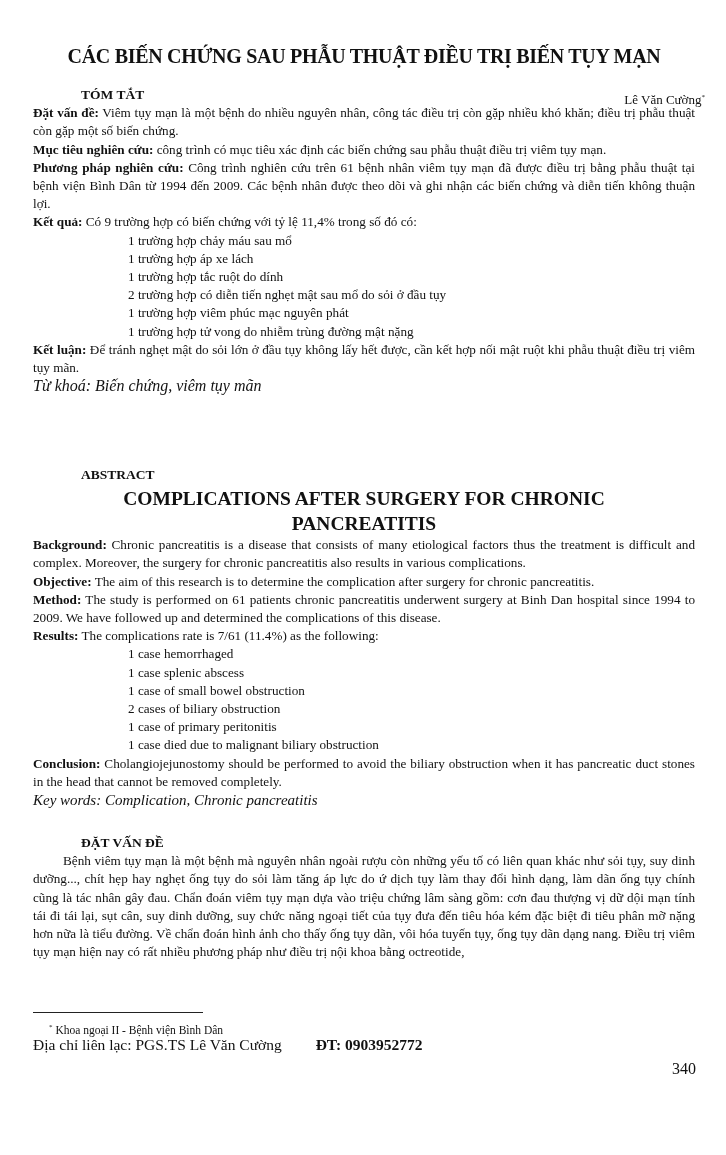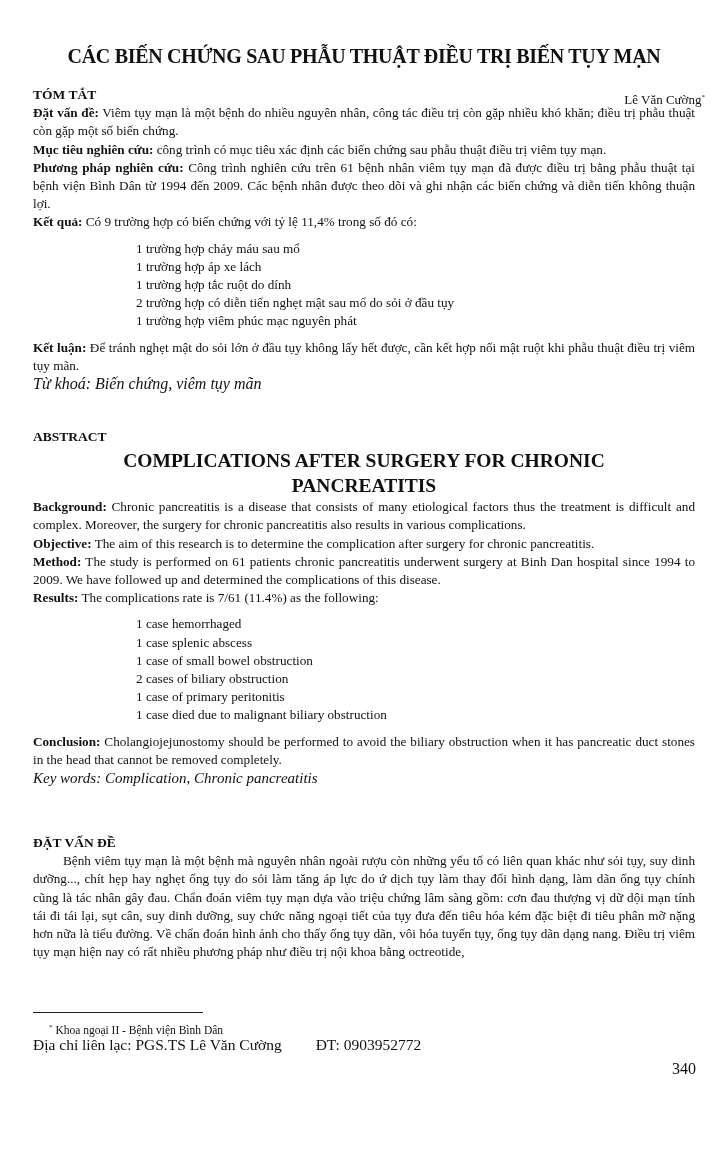--- a/index.html
+++ b/index.html
@@ -13,36 +13,36 @@
   .page { position: absolute; left: 33px; top: 0; width: 662px; }
   .title-vn {
     position: absolute; top: 44px; left: 0; width: 662px; text-align: center;
     font-weight: bold; font-size: 20px; letter-spacing: -0.3px; line-height: 24px;
   }
   .author {
     position: absolute; top: 69px; right: -10px; font-size: 13px; margin-top: 19px;
   }
   .author sup { font-size: 7px; }
   .section { position: absolute; left: 0; width: 662px; }
-  .heading { font-weight: bold; font-size: 13.5px; }
+  .heading { font-weight: bold; font-size: 13.5px; margin-left: 48px; }
   p { margin: 0; text-align: justify; }
   .b { font-weight: bold; }
   .i { font-style: italic; }
-  .list { margin: 8px; padding: 0; list-style: none; }
+  .list { margin: 0; padding: 0; list-style: none; }
   .list li { padding-left: 95px; }
   .title-en {
     text-align: center; font-weight: bold; font-size: 19.5px; line-height: 25px;
     margin: 2px 0 0 0;
   }
   .indent { text-indent: 30px; }
   .fn-rule { position: absolute; left: 0; top: 1012px; width: 170px; border-top: 1px solid #222; }
   .fn { position: absolute; left: 16px; top: 1018px; font-size: 11.5px; line-height: 19px; }
   .fn sup { font-size: 7px; }
   .contact { position: absolute; left: 0; top: 1035px; font-size: 15.5px; line-height: 20px; }
-  .contact .phone { margin-left: 30px; }
+  .contact .phone { margin-left: 30px; font-weight: bold; }
   .pagenum { position: absolute; right: -1px; top: 1060px; font-size: 16px; }
 </style>
 </head>
 <body>
 
 <div class="page">
 
   <div class="title-vn">CÁC BIẾN CHỨNG SAU PHẪU THUẬT ĐIỀU TRỊ BIẾN TỤY MẠN</div>
   <div class="author">
     <span>Lê Văn Cường</span><sup>*</sup>
@@ -53,26 +53,27 @@
     <p><span class="b">Đặt vấn đề:</span><span> Viêm tụy mạn là một bệnh do nhiều nguyên nhân, công tác điều trị còn gặp nhiều khó khăn; điều trị phẫu thuật còn gặp một số biến chứng.</span></p>
     <p><span class="b">Mục tiêu nghiên cứu:</span><span> công trình có mục tiêu xác định các biến chứng sau phẫu thuật điều trị viêm tụy mạn.</span></p>
     <p><span class="b">Phương pháp nghiên cứu:</span><span> Công trình nghiên cứu trên 61 bệnh nhân viêm tụy mạn đã được điều trị bằng phẫu thuật tại bệnh viện Bình Dân từ 1994 đến 2009. Các bệnh nhân được theo dõi và ghi nhận các biến chứng và diễn tiến không thuận lợi.</span></p>
     <p><span class="b">Kết quả:</span><span> Có 9 trường hợp có biến chứng với tỷ lệ 11,4% trong số đó có:</span></p>
     <ul class="list">
       <li>1 trường hợp chảy máu sau mổ</li>
       <li>1 trường hợp áp xe lách</li>
       <li>1 trường hợp tắc ruột do dính</li>
       <li>2 trường hợp có diễn tiến nghẹt mật sau mổ do sỏi ở đầu tụy</li>
       <li>1 trường hợp viêm phúc mạc nguyên phát</li>
+      <li>1 trường hợp tử vong do nhiễm trùng đường mật nặng</li>
     </ul>
     <p><span class="b">Kết luận:</span><span> Để tránh nghẹt mật do sỏi lớn ở đầu tụy không lấy hết được, cần kết hợp nối mật ruột khi phẫu thuật điều trị viêm tụy mãn.</span></p>
     <p class="i" style="font-size:16px;">Từ khoá: Biến chứng, viêm tụy mãn</p>
   </div>
 
-  <div class="section" style="top:428px;">
+  <div class="section" style="top:466px;">
     <div class="heading">ABSTRACT</div>
     <div class="title-en">
       <div>COMPLICATIONS AFTER SURGERY FOR CHRONIC</div>
       <div>PANCREATITIS</div>
     </div>
     <p><span class="b">Background:</span><span> Chronic pancreatitis is a disease that consists of many etiological factors thus the treatment is difficult and complex. Moreover, the surgery for chronic pancreatitis also results in various complications.</span></p>
     <p><span class="b">Objective:</span><span> The aim of this research is to determine the complication after surgery for chronic pancreatitis.</span></p>
     <p><span class="b">Method:</span><span> The study is performed on 61 patients chronic pancreatitis underwent surgery at Binh Dan hospital since 1994 to 2009. We have followed up and determined the complications of this disease.</span></p>
     <p><span class="b">Results:</span><span> The complications rate is 7/61 (11.4%) as the following:</span></p>
     <ul class="list">

